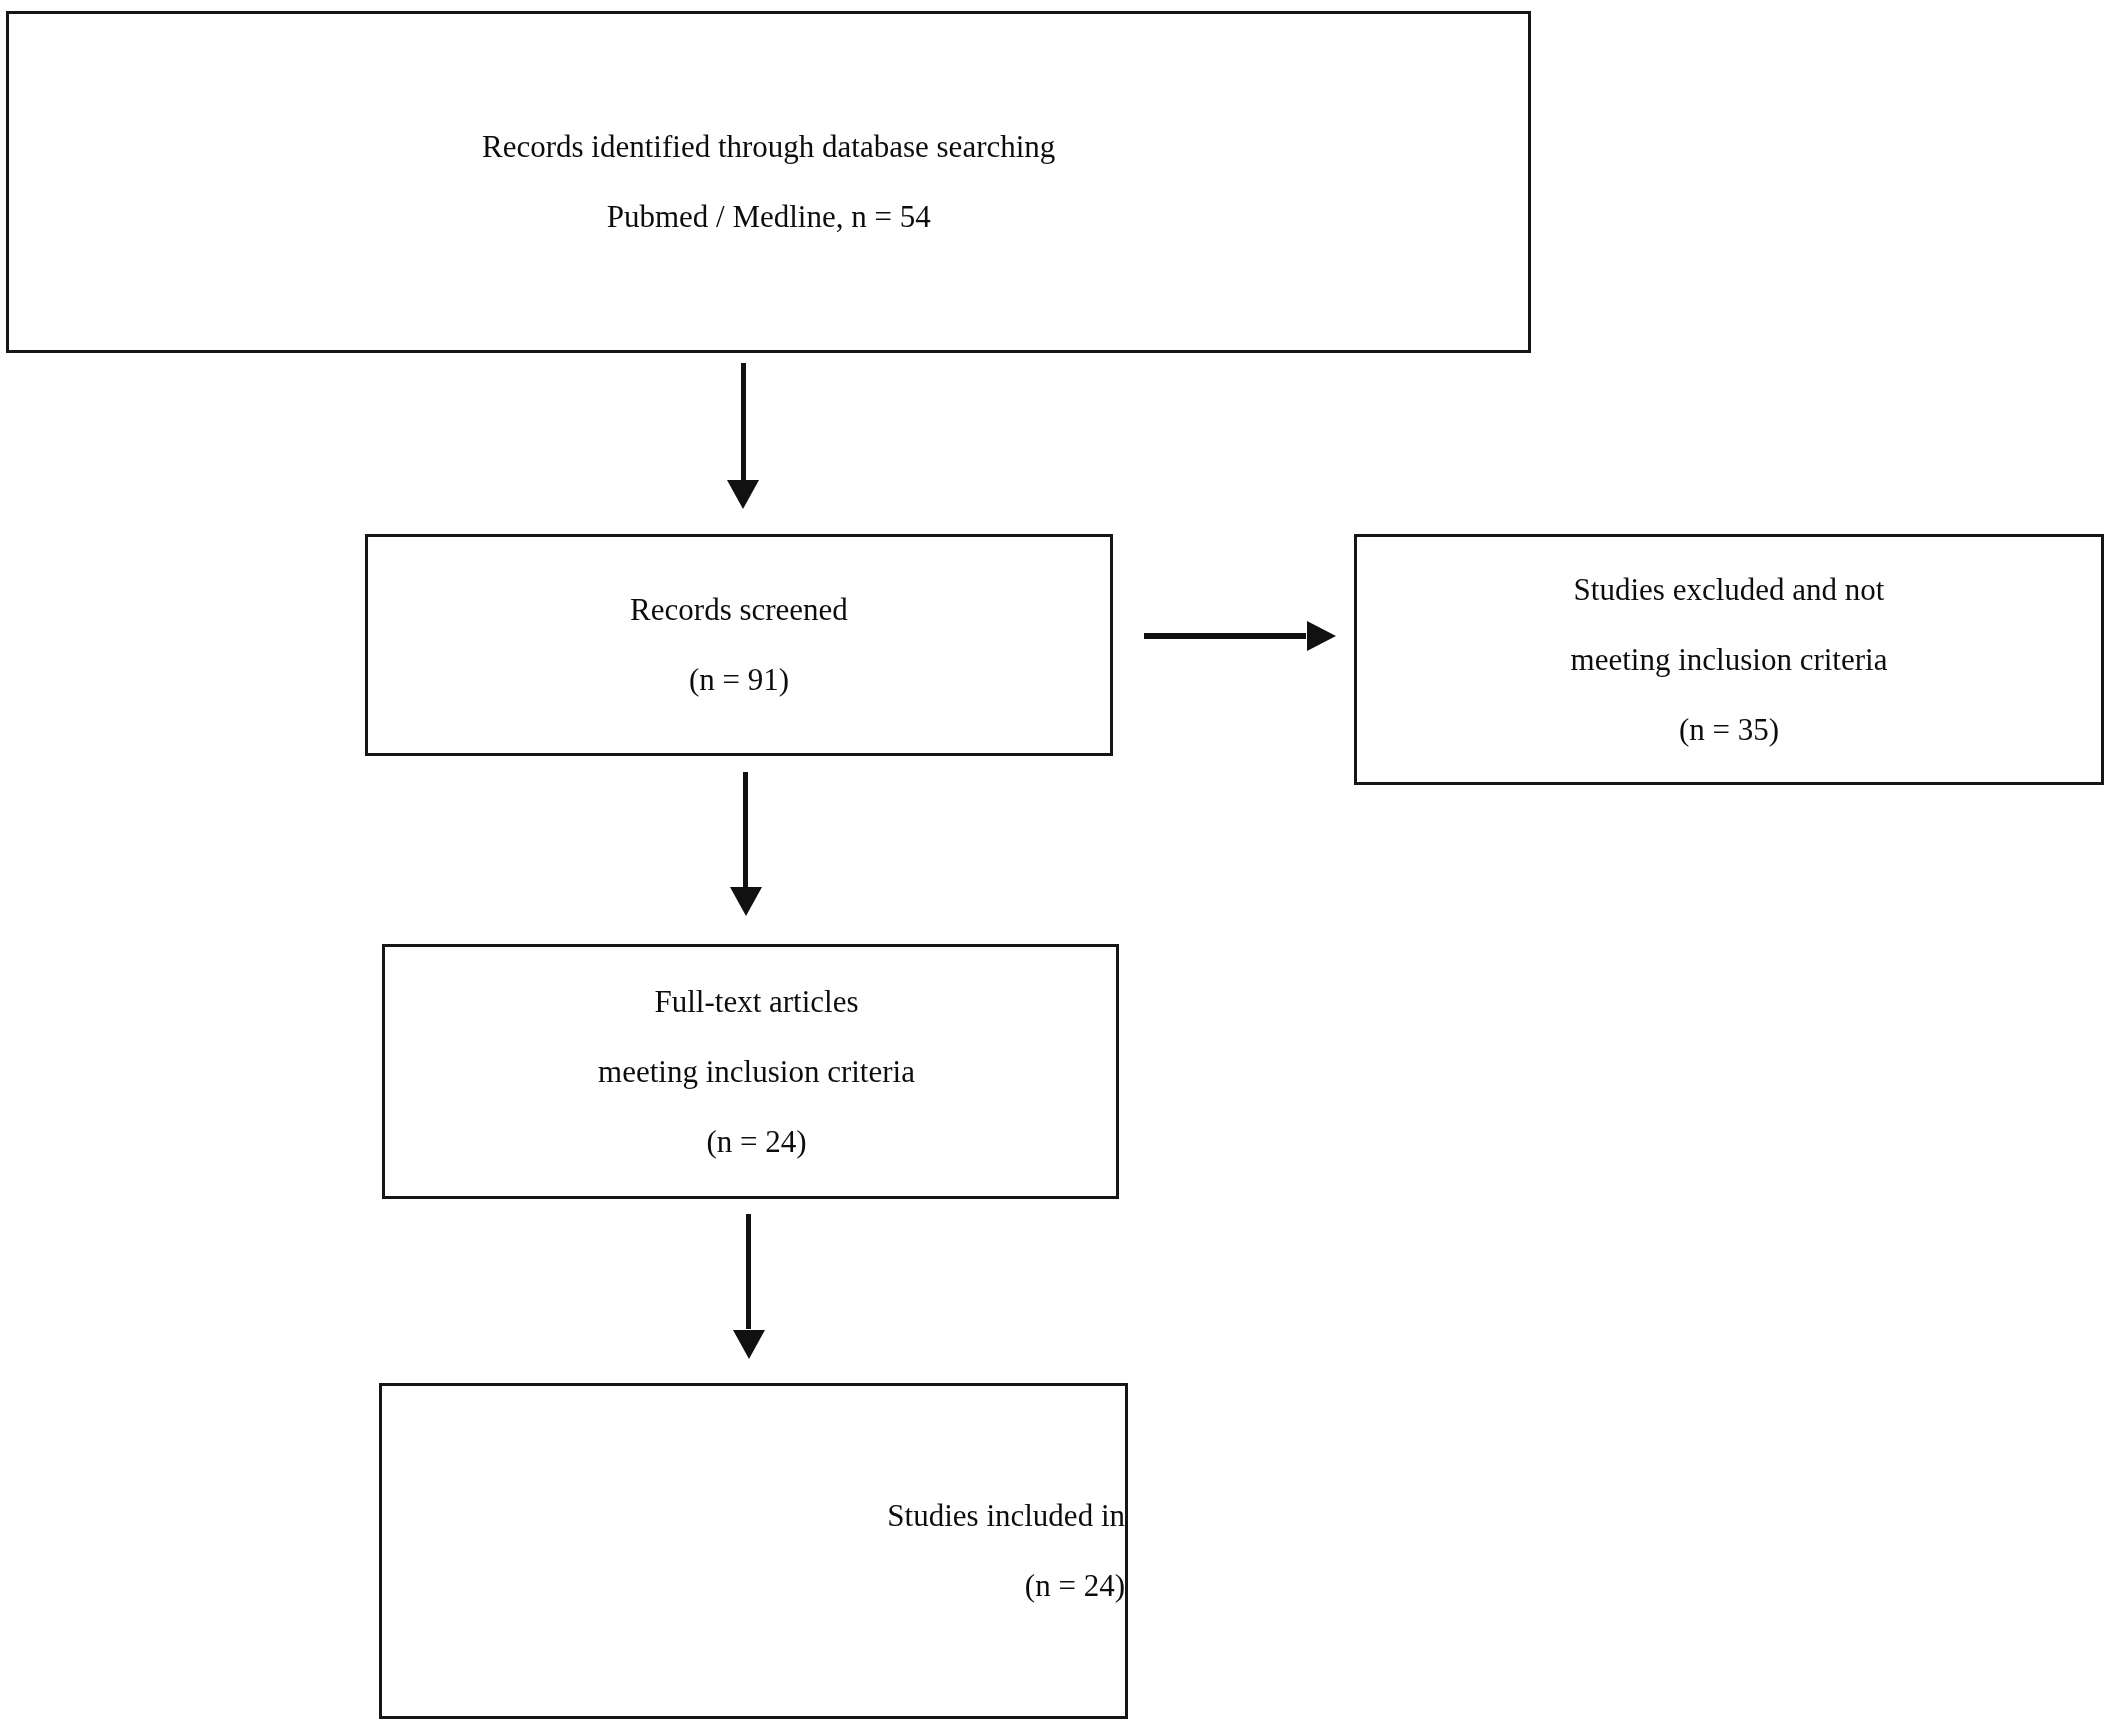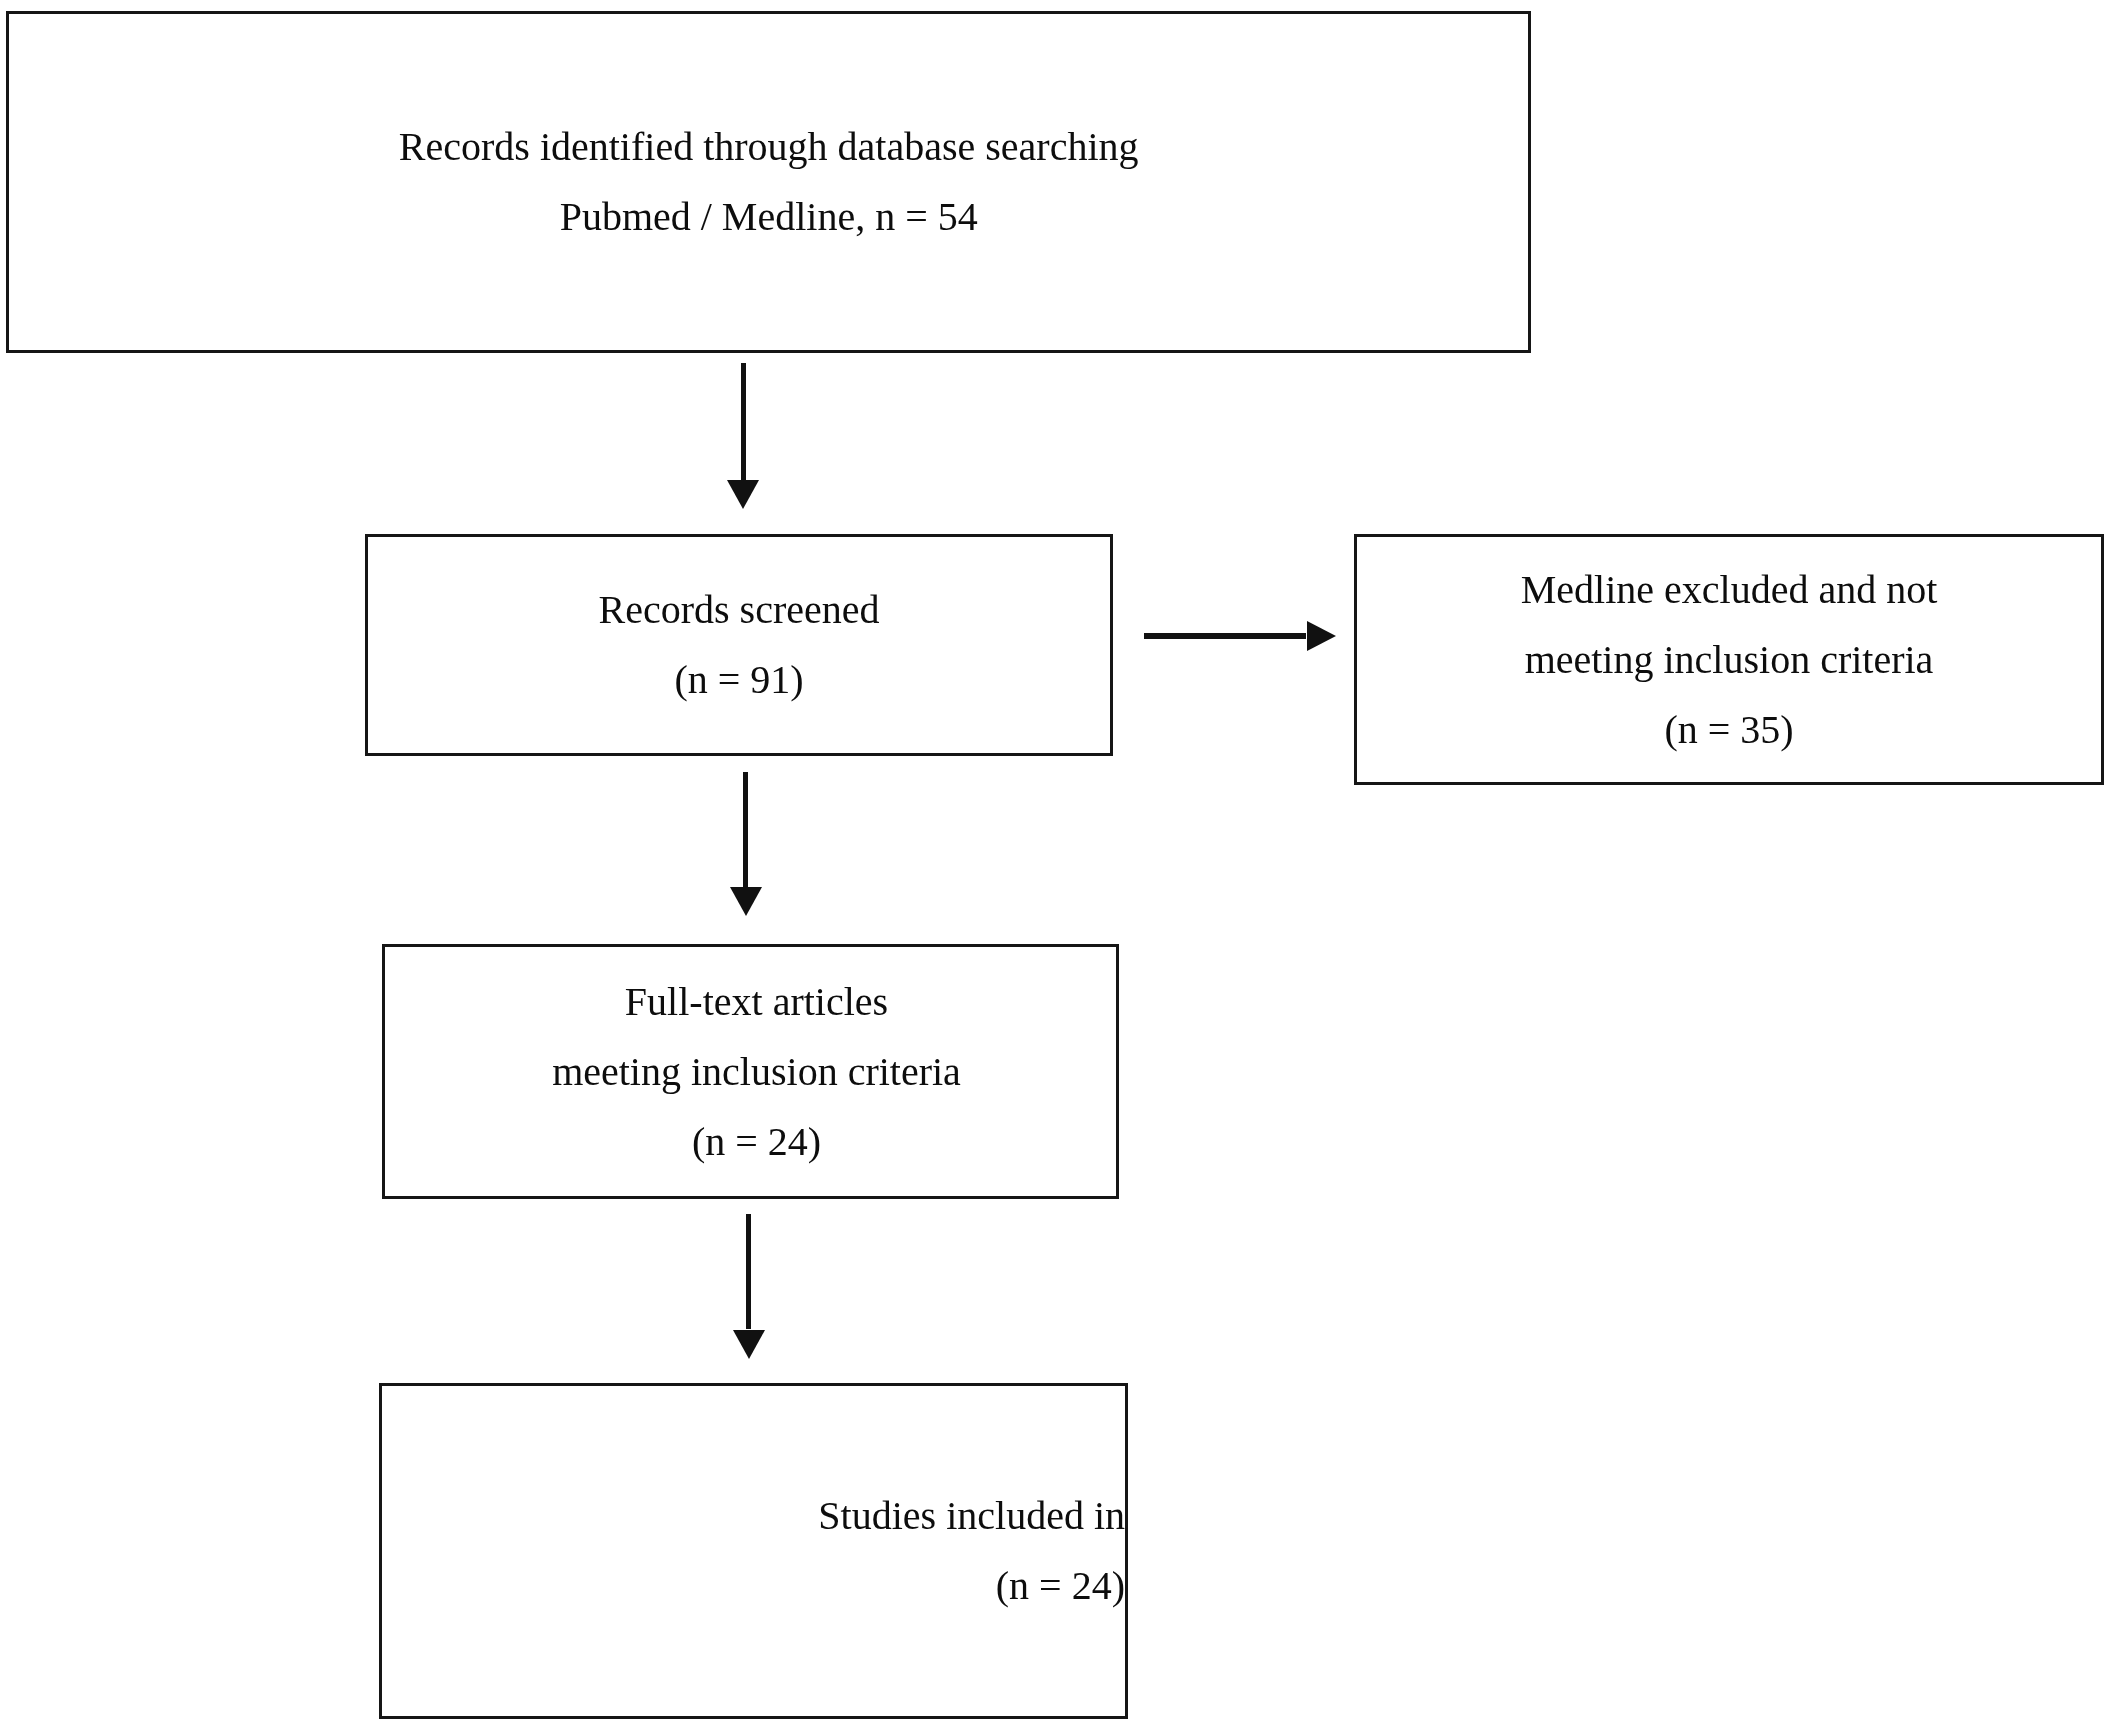--- a/index.html
+++ b/index.html
@@ -21,21 +21,21 @@
     box-sizing: border-box;
     border: 3.8px solid #161616;
     background: #ffffff;
     display: flex;
     flex-direction: column;
     align-items: center;
     justify-content: center;
     text-align: center;
   }
   .flow-box .line {
-    font-size: 40px;
+    font-size: 31px;
     line-height: 70px;
     white-space: nowrap;
   }
   
   .shaft-v {
     position: absolute;
     width: 5.4px;
     background: #111111;
   }
   .head-v {
@@ -96,21 +96,21 @@
 
   <div class="flow-box" id="box-screening">
     <div class="line">Records screened</div>
     <div class="line">(n = 91)</div>
   </div>
 
   <div class="shaft-h" id="arrow2-shaft"></div>
   <div class="head-h" id="arrow2-head"></div>
 
   <div class="flow-box" id="box-excluded">
-    <div class="line">Medline excluded and not</div>
+    <div class="line">Studies excluded and not</div>
     <div class="line">meeting inclusion criteria</div>
     <div class="line">(n = 35)</div>
   </div>
 
   <div class="shaft-v" id="arrow3-shaft"></div>
   <div class="head-v" id="arrow3-head"></div>
 
   <div class="flow-box" id="box-eligibility">
     <div class="line">Full-text articles</div>
     <div class="line">meeting inclusion criteria</div>

